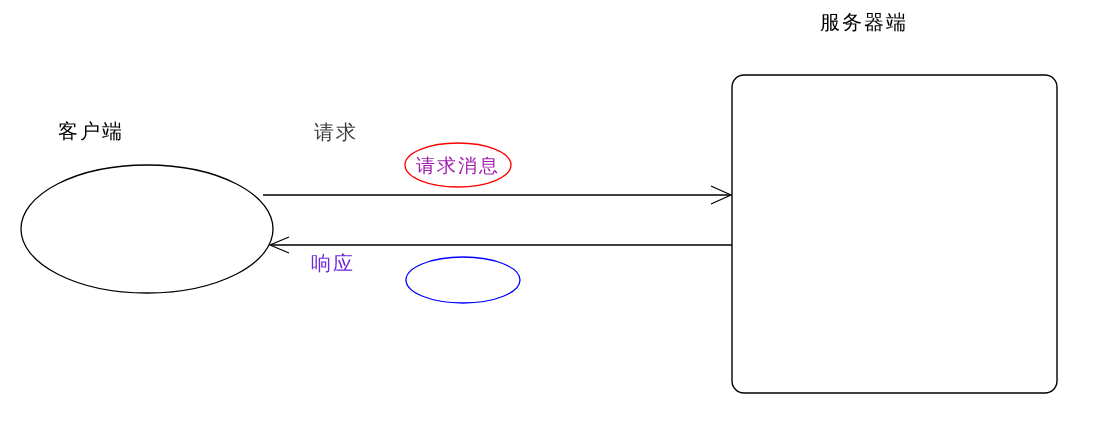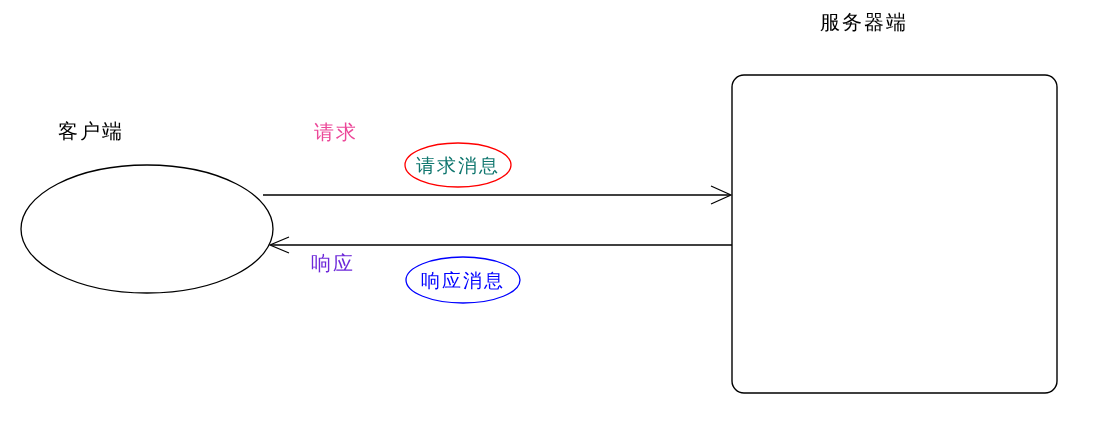--- a/index.html
+++ b/index.html
@@ -71,22 +71,21 @@
 
     <ellipse cx="458" cy="165" rx="53" ry="22" fill="none" stroke-width="1.3" stroke="#ff0000"></ellipse>
 
     <ellipse cx="463" cy="280" rx="57" ry="23" fill="none" stroke-width="1.3" stroke="#0000ff"></ellipse>
   </svg>
 
   <div class="label label--client">客户端</div>
 
   <div class="label label--server">服务器端</div>
 
-  <div class="label label--request" style="color: #ec4899;">请求</div>
+  <div class="label label--request" style="color: #404040;">请求</div>
 
-  <div class="label label--msg label--request-msg" style="color: #0f766e;">请求消息</div>
+  <div class="label label--msg label--request-msg" style="color: #a21caf;">请求消息</div>
 
   <div class="label label--response" style="color: #6d28d9;">响应</div>
 
-  <div class="label label--msg label--response-msg" style="color: rgb(0, 0, 255);">响应消息</div>
 
 
 </div>
 
 </body></html>

